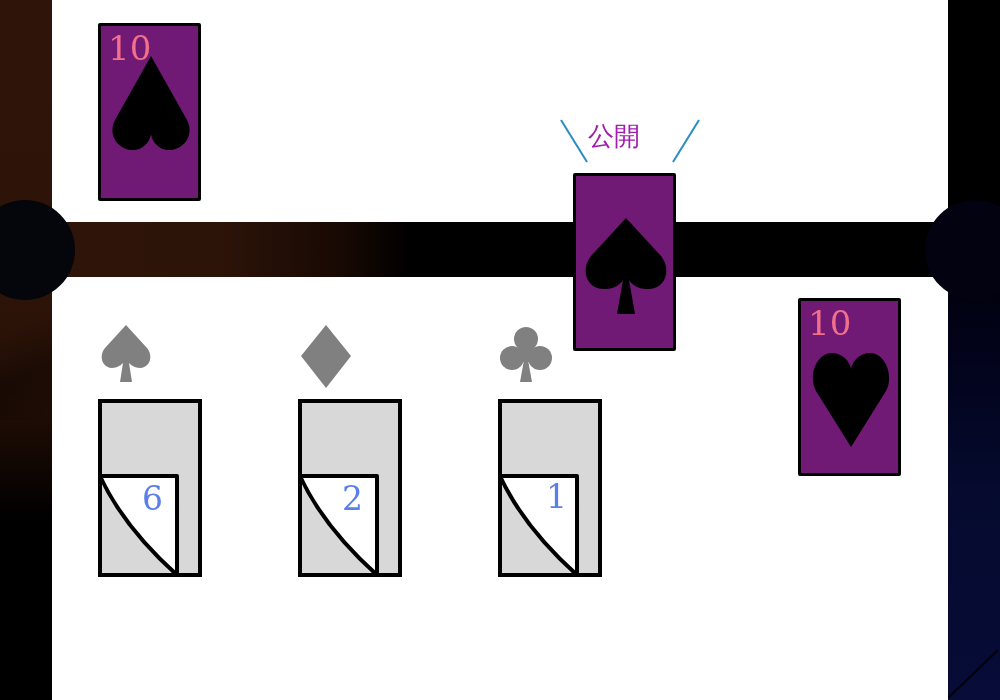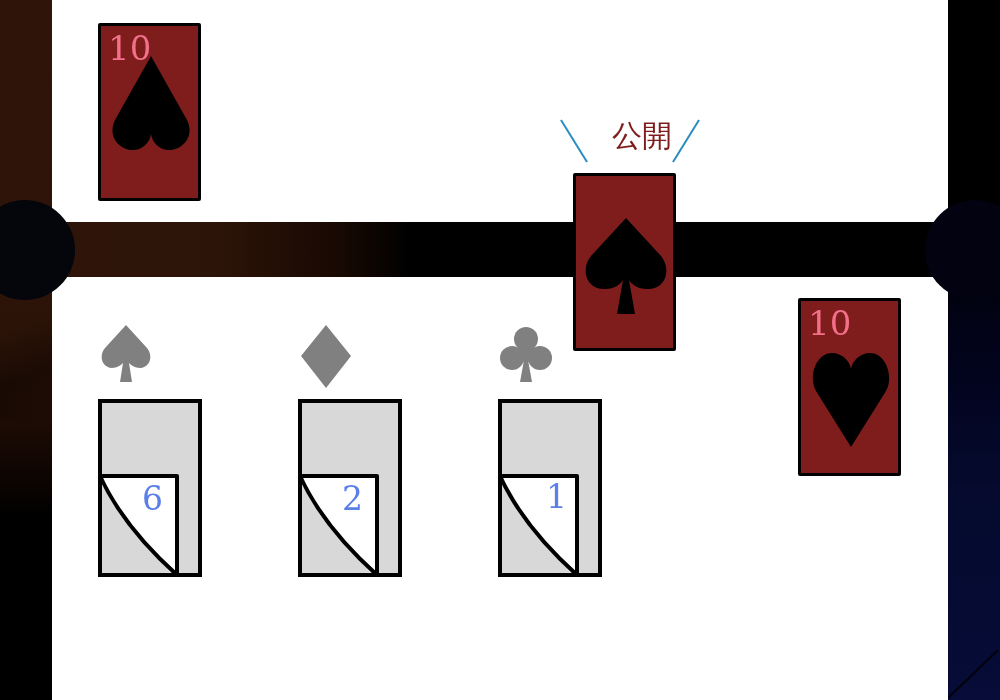--- a/index.html
+++ b/index.html
@@ -29,36 +29,36 @@
     }
     .knob {
       position:absolute; width:100px; height:100px; border-radius:50%;
       background:#05050c;
     }
     .knob.left { left:-25px; top:200px; }
     .knob.right { left:925px; top:200px; background:#020210; }
 
     .card {
       position:absolute; width:97px; height:172px;
-      border:3px solid #000; border-radius:2px; background:#7f1d1d;
+      border:3px solid #000; border-radius:2px; background:#701a75;
       box-sizing:content-box;
     }
     .card .rank {
       position:absolute; left:7px; top:5px;
       color:#f2708a; font-size:34px; line-height:34px;
       font-family:"DejaVu Serif", "Liberation Serif", serif;
     }
     .card svg { position:absolute; }
 
     .reveal-label {
       position:absolute; left:560px; top:116px; width:140px; height:50px;
     }
     .reveal-label .txt {
-      position:absolute; left:28px; top:2px; width:84px; text-align:right;
-      color:#7f1d1d; font-size:30px; line-height:36px;
+      position:absolute; left:28px; top:2px; width:84px; text-align:left;
+      color:#a21caf; font-size:26px; line-height:36px;
       font-family:"DejaVu Sans", "Liberation Sans", sans-serif;
     }
 
     .pile { position:absolute; width:106px; height:182px; }
     .pile .suit { position:absolute; }
     .pile .num {
       position:absolute; color:#5b7fe8; font-size:33px; line-height:33px;
       font-family:"DejaVu Serif", "Liberation Serif", serif;
     }
   </style>

